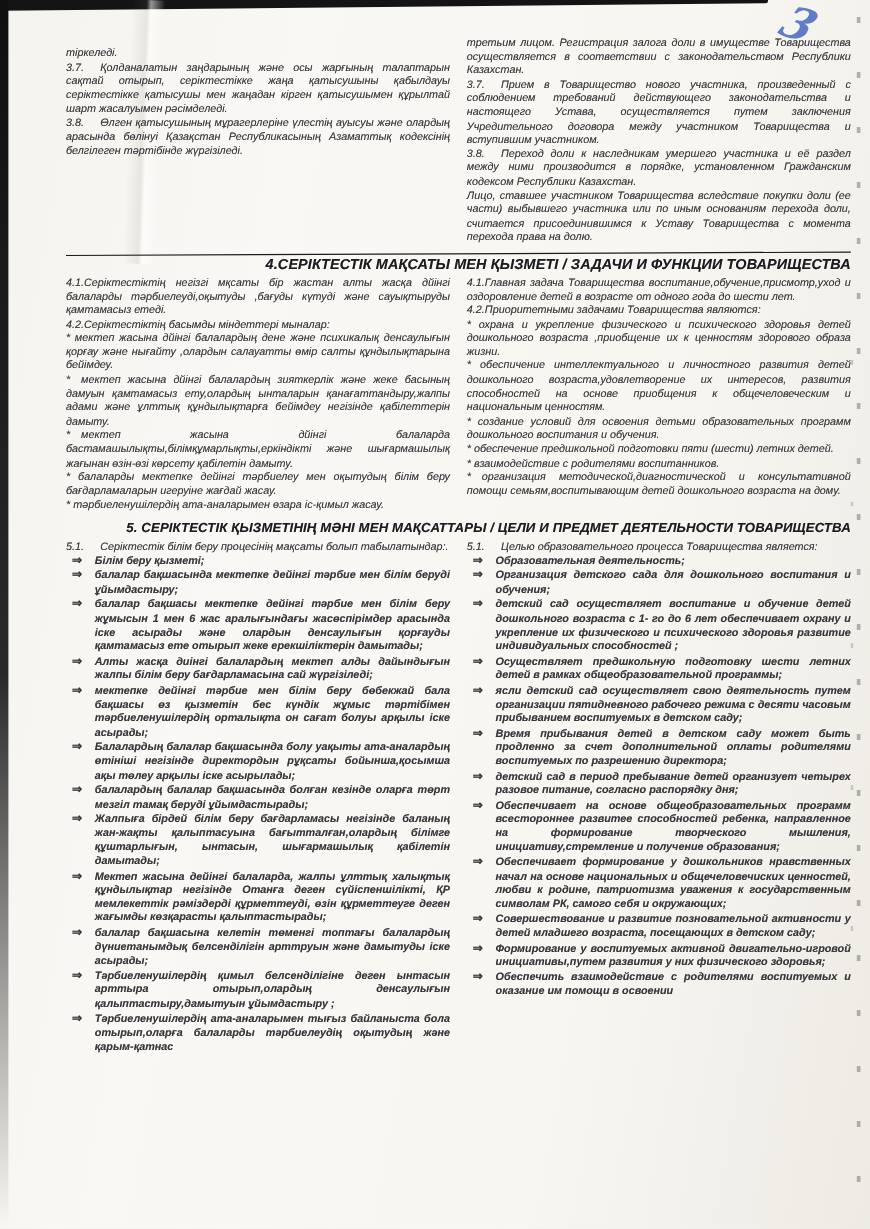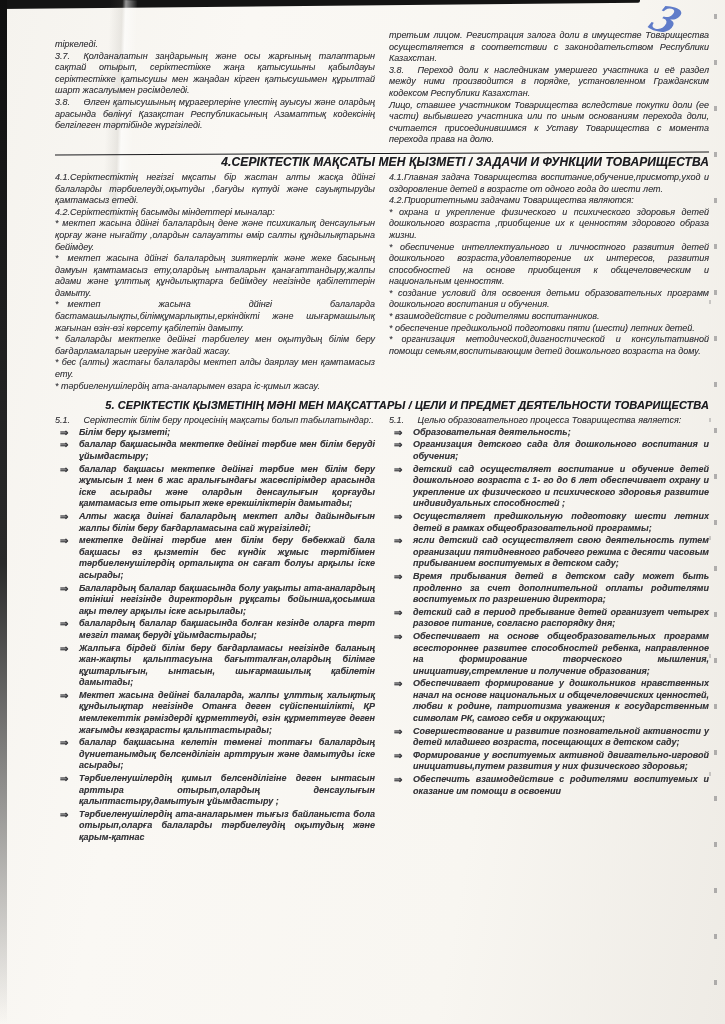--- a/index.html
+++ b/index.html
@@ -52,47 +52,47 @@
   <main class="content">
 
     <section class="row sec3">
       <div class="col kk">
         <p>тіркеледі.</p>
         <p>3.7.  Қолданалатын заңдарының және осы жарғының талаптарын сақтай отырып, серіктестікке жаңа қатысушыны қабылдауы серіктестікке қатысушы мен жаңадан кірген қатысушымен құрылтай шарт жасалуымен рәсімделеді.</p>
         <p class="gap">3.8.  Өлген қатысушының мұрагерлеріне үлестің ауысуы және олардың арасында бөлінуі Қазақстан Республикасының Азаматтық кодексінің белгілеген тәртібінде жүргізіледі.</p>
       </div>
       <div class="col ru">
         <p>третьим лицом. Регистрация залога доли в имуществе Товарищества осуществляется в соответствии с законодательством Республики Казахстан.</p>
+        <p>3.7.  Прием в Товарищество нового участника, произведенный с соблюдением требований действующего законодательства и настоящего Устава, осуществляется путем заключения Учредительного договора между участником Товарищества и вступившим участником.</p>
         <p>3.8.  Переход доли к наследникам умершего участника и её раздел между ними производится в порядке, установленном Гражданским кодексом Республики Казахстан.</p>
         <p>Лицо, ставшее участником Товарищества вследствие покупки доли (ее части) выбывшего участника или по иным основаниям перехода доли, считается присоединившимся к Уставу Товарищества с момента перехода права на долю.</p>
       </div>
     </section>
 
     <div class="rule"></div>
     <h2 class="heading">4.СЕРІКТЕСТІК МАҚСАТЫ МЕН ҚЫЗМЕТІ / ЗАДАЧИ И ФУНКЦИИ ТОВАРИЩЕСТВА</h2>
 
     <section class="row">
       <div class="col">
         <p>4.1.Серіктестіктің негізгі мқсаты бір жастан алты жасқа дйінгі балаларды тәрбиелеуді,оқытуды ,бағуды күтуді және сауықтыруды қамтамасыз етеді.</p>
         <p>4.2.Серіктестіктің басымды міндеттері мыналар:</p>
         <p>* мектеп жасына дйінгі балалардың дене және психикалық денсаулығын қорғау және нығайту ,олардын салауатты өмір салты құндылықтарына бейімдеу.</p>
         <p>* мектеп жасына дйінгі балалардың зияткерлік және жеке басының дамуын қамтамасыз ету,олардың ынталарын қанағаттандыру,жалпы адами және ұлттық құндылықтарға бейімдеу негізінде қабілеттерін дамыту.</p>
         <p>* мектеп жасына дйінгі балаларда бастамашылықты,білімқұмарлықты,еркіндікті және шығармашылық жағынан өзін-өзі көрсету қабілетін дамыту.</p>
         <p>* балаларды мектепке дейінгі тәрбиелеу мен оқытудың білім беру бағдарламаларын игеруіне жағдай жасау.</p>
-        <p>* бес (алты) жастағы балаларды мектеп алды даярлау мен қамтамасыз ету.</p>
         <p>* тәрбиеленушілердің ата-аналарымен өзара іс-қимыл жасау.</p>
       </div>
       <div class="col">
         <p>4.1.Главная задача Товарищества воспитание,обучение,присмотр,уход и оздоровление детей в возрасте от одного года до шести лет.</p>
         <p>4.2.Приоритетными задачами Товарищества являются:</p>
         <p>* охрана и укрепление физического и психического здоровья детей дошкольного возраста ,приобщение их к ценностям здорового образа жизни.</p>
         <p>* обеспичение интеллектуального и личностного развития детей дошкольного возраста,удовлетворение их интересов, развития способностей на основе приобщения к общечеловеческим и национальным ценностям.</p>
         <p>* создание условий для освоения детьми образовательных программ дошкольного воспитания и обучения.</p>
+        <p>* обеспечение предшкольной подготовки пяти (шести) летних детей.</p>
         <p>* взаимодействие с родителями воспитанников.</p>
-        <p>* обеспечение предшкольной подготовки пяти (шести) летних детей.</p>
         <p>* организация методической,диагностической и консультативной помощи семьям,воспитывающим детей дошкольного возраста на дому.</p>
       </div>
     </section>
 
     <h2 class="heading h5">5. СЕРІКТЕСТІК ҚЫЗМЕТІНІҢ МӘНІ МЕН МАҚСАТТАРЫ / ЦЕЛИ И ПРЕДМЕТ ДЕЯТЕЛЬНОСТИ ТОВАРИЩЕСТВА</h2>
 
     <section class="row">
       <div class="col">
         <p class="intro">5.1.  Серіктестік білім беру процесінің мақсаты болып табылатындар:.</p>
         <div class="li">

